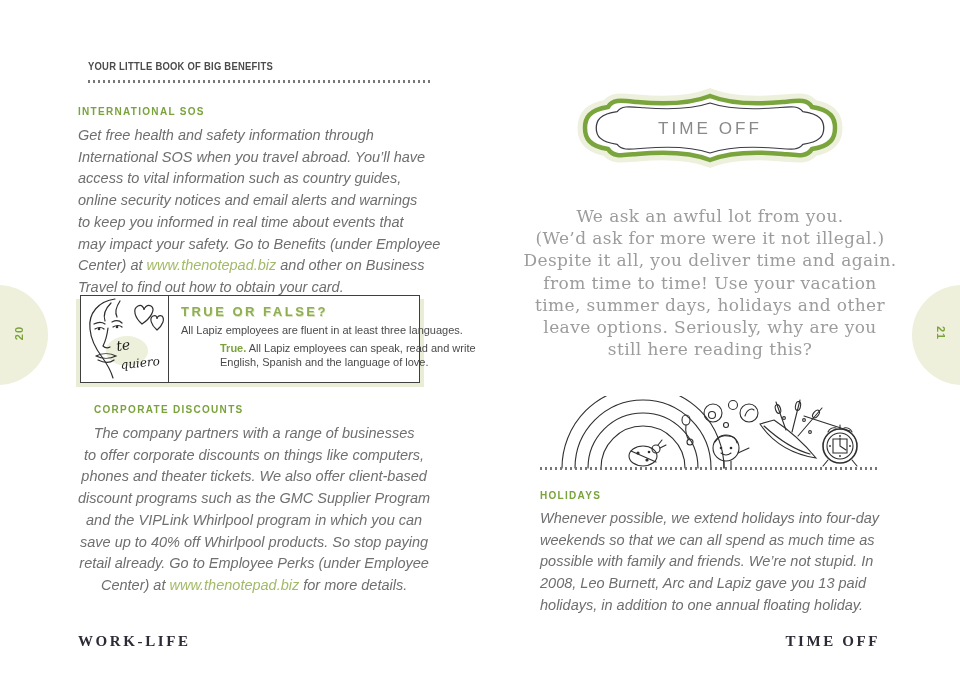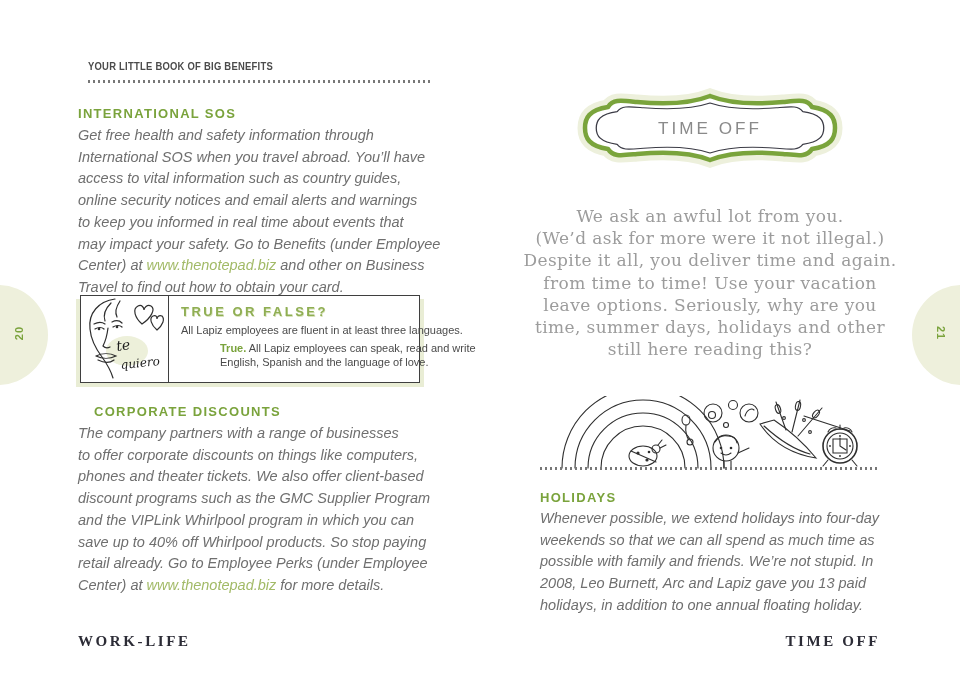--- a/index.html
+++ b/index.html
@@ -14,21 +14,21 @@
   .tab-circle.right .tab-num{left:22px;top:42px;transform:rotate(90deg);}
   
   .col-left{position:absolute;left:78px;top:0;width:343px;}
   
   .book-header{position:absolute;left:88px;top:60px;width:343px;}
   .book-header .ht{font-size:11.5px;font-weight:bold;color:#4b4b4b;letter-spacing:0.3px;
                    transform:scaleX(0.82);transform-origin:left center;white-space:nowrap;}
   .dotted{height:2.5px;background:repeating-linear-gradient(to right,#777 0 2px,transparent 2px 5px);}
   .book-header .dotted{margin-top:8px;}
   
-  .sec-h{font-size:13px;font-weight:bold;color:#7aa33c;letter-spacing:1.3px;text-align:center;}
+  .sec-h{font-size:10px;font-weight:bold;color:#7aa33c;letter-spacing:1.3px;text-align:center;}
   .body-text{font-size:14.5px;color:#6f6f6f;}
   .body-text .tl{line-height:21.7px;white-space:nowrap;font-style:italic;}
   .link{color:#a2ba67;}
   .accent-bold{color:#7aa33c;font-weight:bold;}
   .pos{position:absolute;}
   
   .tf-box{position:absolute;left:2px;top:295px;width:338px;height:86px;background:#fff;
           border:1.5px solid #3f3f3f;display:flex;
           box-shadow:4px 4px 0 0 #e9edd5,-4px 4px 0 0 #e9edd5;}
   .tf-ill{width:87px;border-right:1px solid #3f3f3f;flex:none;overflow:hidden;}
@@ -113,21 +113,21 @@
         <div class="tf-title">TRUE OR FALSE?</div>
         <div class="tf-q">All Lapiz employees are fluent in at least three languages.</div>
         <div class="tf-a">
             <div class="tl"><span class="accent-bold">True.</span><span> All Lapiz employees can speak, read and write</span></div>
             <div class="tl"><span>English, Spanish and the language of love.</span></div>
           </div>
       </div>
     </div>
 
     <div class="sec-h pos" style="left:16px;top:404px;">CORPORATE DISCOUNTS</div>
-    <div class="body-text pos" style="left:0;top:423px;">
+    <div class="body-text pos" style="left:0;top:423px;text-align:center;">
         <div class="tl"><span>The company partners with a range of businesses</span></div>
         <div class="tl"><span>to offer corporate discounts on things like computers,</span></div>
         <div class="tl"><span>phones and theater tickets. We also offer client-based</span></div>
         <div class="tl"><span>discount programs such as the GMC Supplier Program</span></div>
         <div class="tl"><span>and the VIPLink Whirlpool program in which you can</span></div>
         <div class="tl"><span>save up to 40% off Whirlpool products. So stop paying</span></div>
         <div class="tl"><span>retail already. Go to Employee Perks (under Employee</span></div>
         <div class="tl"><span>Center) at </span><span class="link">www.thenotepad.biz</span><span> for more details.</span></div>
       </div>
   </div>
@@ -147,22 +147,22 @@
                C256,58 260,50 260,40 C260,30 256,22 237,19 C232,11 224,12.5 208,14 C175,17 150,14 135,8 Z" fill="none" stroke="#3c3c46" stroke-width="1.4" transform="translate(135 40) scale(0.91 0.78) translate(-135 -40)"></path>
       <text x="135" y="46" text-anchor="middle" font-size="17" letter-spacing="3" fill="#8a8a8a" textLength="104" lengthAdjust="spacingAndGlyphs">TIME OFF</text>
     </svg>
   </div>
 
   <div class="intro">
       <div class="tl"><span>We ask an awful lot from you.</span></div>
       <div class="tl"><span>(We’d ask for more were it not illegal.)</span></div>
       <div class="tl"><span>Despite it all, you deliver time and again.</span></div>
       <div class="tl"><span>from time to time! Use your vacation</span></div>
+      <div class="tl"><span>time, summer days, holidays and other</span></div>
       <div class="tl"><span>leave options. Seriously, why are you</span></div>
-      <div class="tl"><span>time, summer days, holidays and other</span></div>
       <div class="tl"><span>still here reading this?</span></div>
     </div>
 
   <div class="ill-right">
     <svg width="330" height="74" viewBox="0 0 330 74">
       <g fill="none" stroke="#2f2f2f" stroke-width="1.1" stroke-linecap="round">
         <path d="M14,72 A81,81 0 0 1 176,72"></path>
         <path d="M27,72 A68,68 0 0 1 163,72"></path>
         <path d="M40,72 A55,55 0 0 1 150,72"></path>
         <path d="M53,72 A42,42 0 0 1 137,72"></path>

